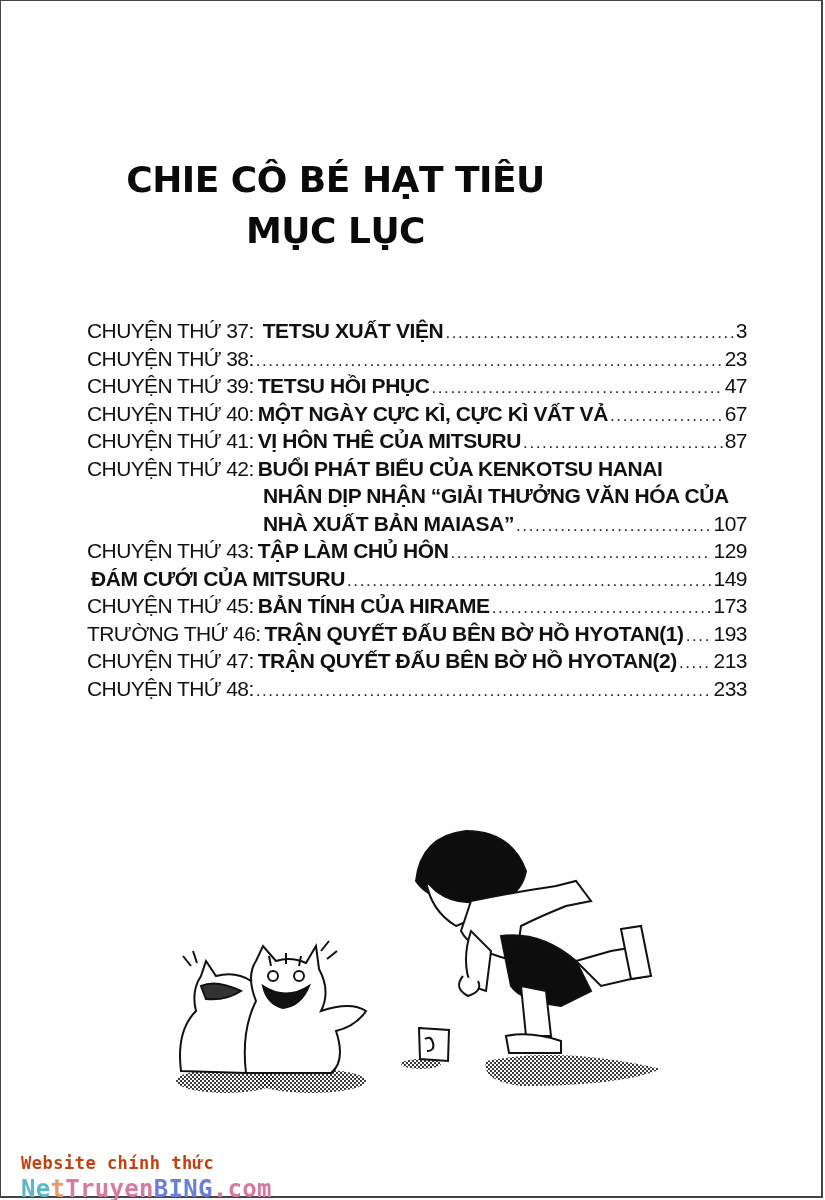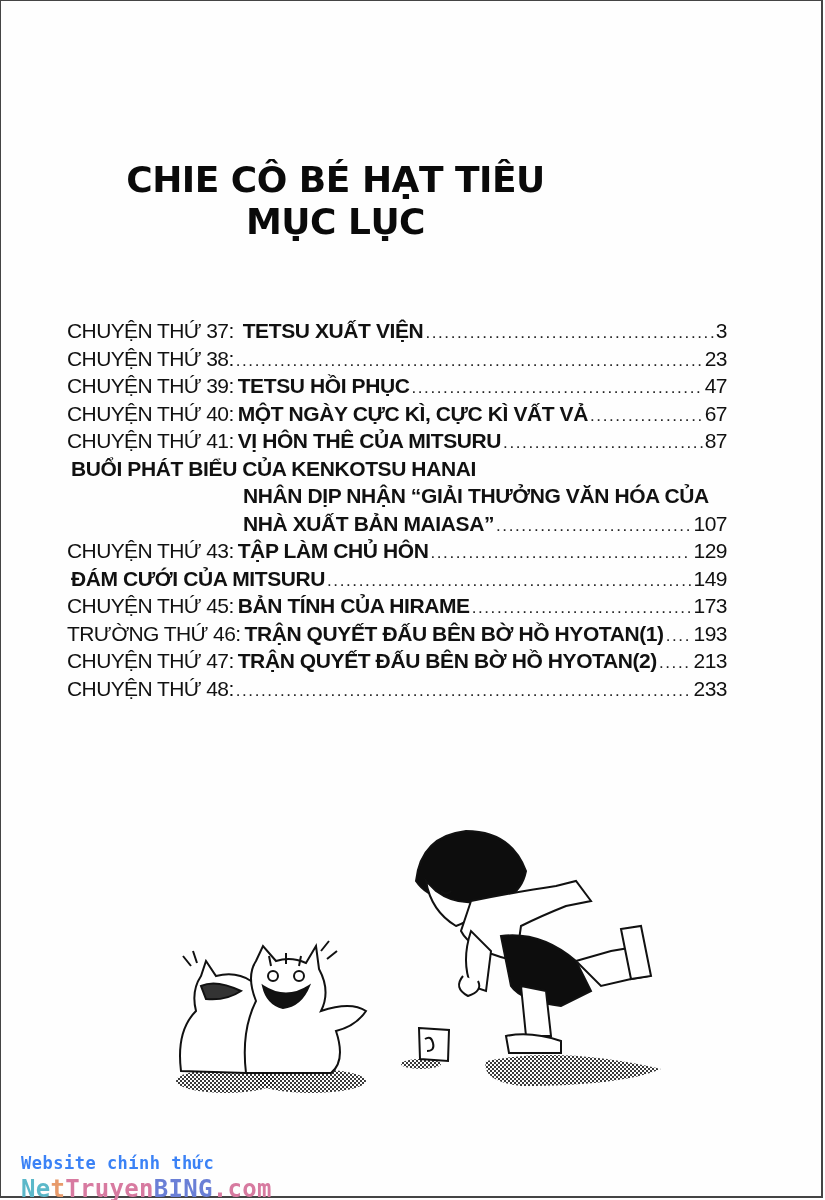--- a/index.html
+++ b/index.html
@@ -14,41 +14,41 @@
       position: absolute; left: 0; top: 0; width: 823px; height: 1198px;
       border: 1px solid #444; border-right-width: 2px; border-bottom-width: 2px;
       box-sizing: border-box; background: #fefefe;
     }
     .title {
       position: absolute; left: 0; width: 669px; text-align: center;
       font-family: "DejaVu Sans", sans-serif; font-weight: bold;
       font-size: 36px; letter-spacing: -0.5px; color: #0a0a0a;
     }
     .title.l1 { top: 158px; }
-    .title.l2 { top: 200px; text-align: center; }
-    .toc { position: absolute; left: 66px; top: 316px; width: 660px; }
+    .title.l2 { top: 209px; text-align: center; }
+    .toc { position: absolute; left: 86px; top: 316px; width: 660px; }
     .row {
       display: flex; align-items: baseline; height: 27.5px; line-height: 27.5px;
       font-size: 21px; white-space: nowrap;
     }
     .row .label { font-weight: normal; letter-spacing: -0.6px; flex: 0 0 auto; }
     .row .name { font-weight: bold; letter-spacing: -0.4px; flex: 0 0 auto; margin-left: 4px; }
     .row .dots {
       flex: 1 1 auto; overflow: hidden; margin: 0 2px; font-weight: normal;
       letter-spacing: 1.6px; font-size: 17px; color: #222;
     }
     .row .page-num { flex: 0 0 auto; font-weight: normal; letter-spacing: -0.5px; }
     .row.cont { padding-left: 176px; }
     .row.cont .name { margin-left: 0; }
     .illus { position: absolute; left: 150px; top: 800px; width: 520px; height: 300px; }
     .watermark {
       position: absolute; left: 20px; top: 1152px;
       font-family: "DejaVu Sans Mono", monospace; font-weight: bold;
     }
-    .watermark .w1 { font-size: 17px; color: #3b82f6; letter-spacing: 0.5px; }
+    .watermark .w1 { font-size: 17px; color: #c2410c; letter-spacing: 0.5px; }
     .watermark .w2 { font-size: 24px; margin-top: 2px; letter-spacing: 0.3px; }
     .c1 { color: #5bb8c9; } .c2 { color: #e79a6a; } .c3 { color: #d77aa0; }
     .c4 { color: #6a7fd6; } .c5 { color: #d77aa0; }
   </style>
 </head>
 <body>
 
 <div class="page">
 
   <div class="title l1">CHIE CÔ BÉ HẠT TIÊU</div>
@@ -78,20 +78,21 @@
       <span class="dots">..................................................................................................</span>
       <span class="page-num">67</span>
     </div>
     <div class="row">
       <span class="label">CHUYỆN THỨ 41:</span>
       <span class="name">VỊ HÔN THÊ CỦA MITSURU</span>
       <span class="dots">..................................................................................................</span>
       <span class="page-num">87</span>
     </div>
     <div class="row">
+      <span class="label">CHUYỆN THỨ 42:</span>
       <span class="name">BUỔI PHÁT BIỂU CỦA KENKOTSU HANAI</span>
     </div>
     <div class="row cont">
       <span class="name">NHÂN DỊP NHẬN “GIẢI THƯỞNG VĂN HÓA CỦA</span>
     </div>
     <div class="row cont">
       <span class="name">NHÀ XUẤT BẢN MAIASA”</span>
       <span class="dots">..................................................................................................</span>
       <span class="page-num">107</span>
     </div>

